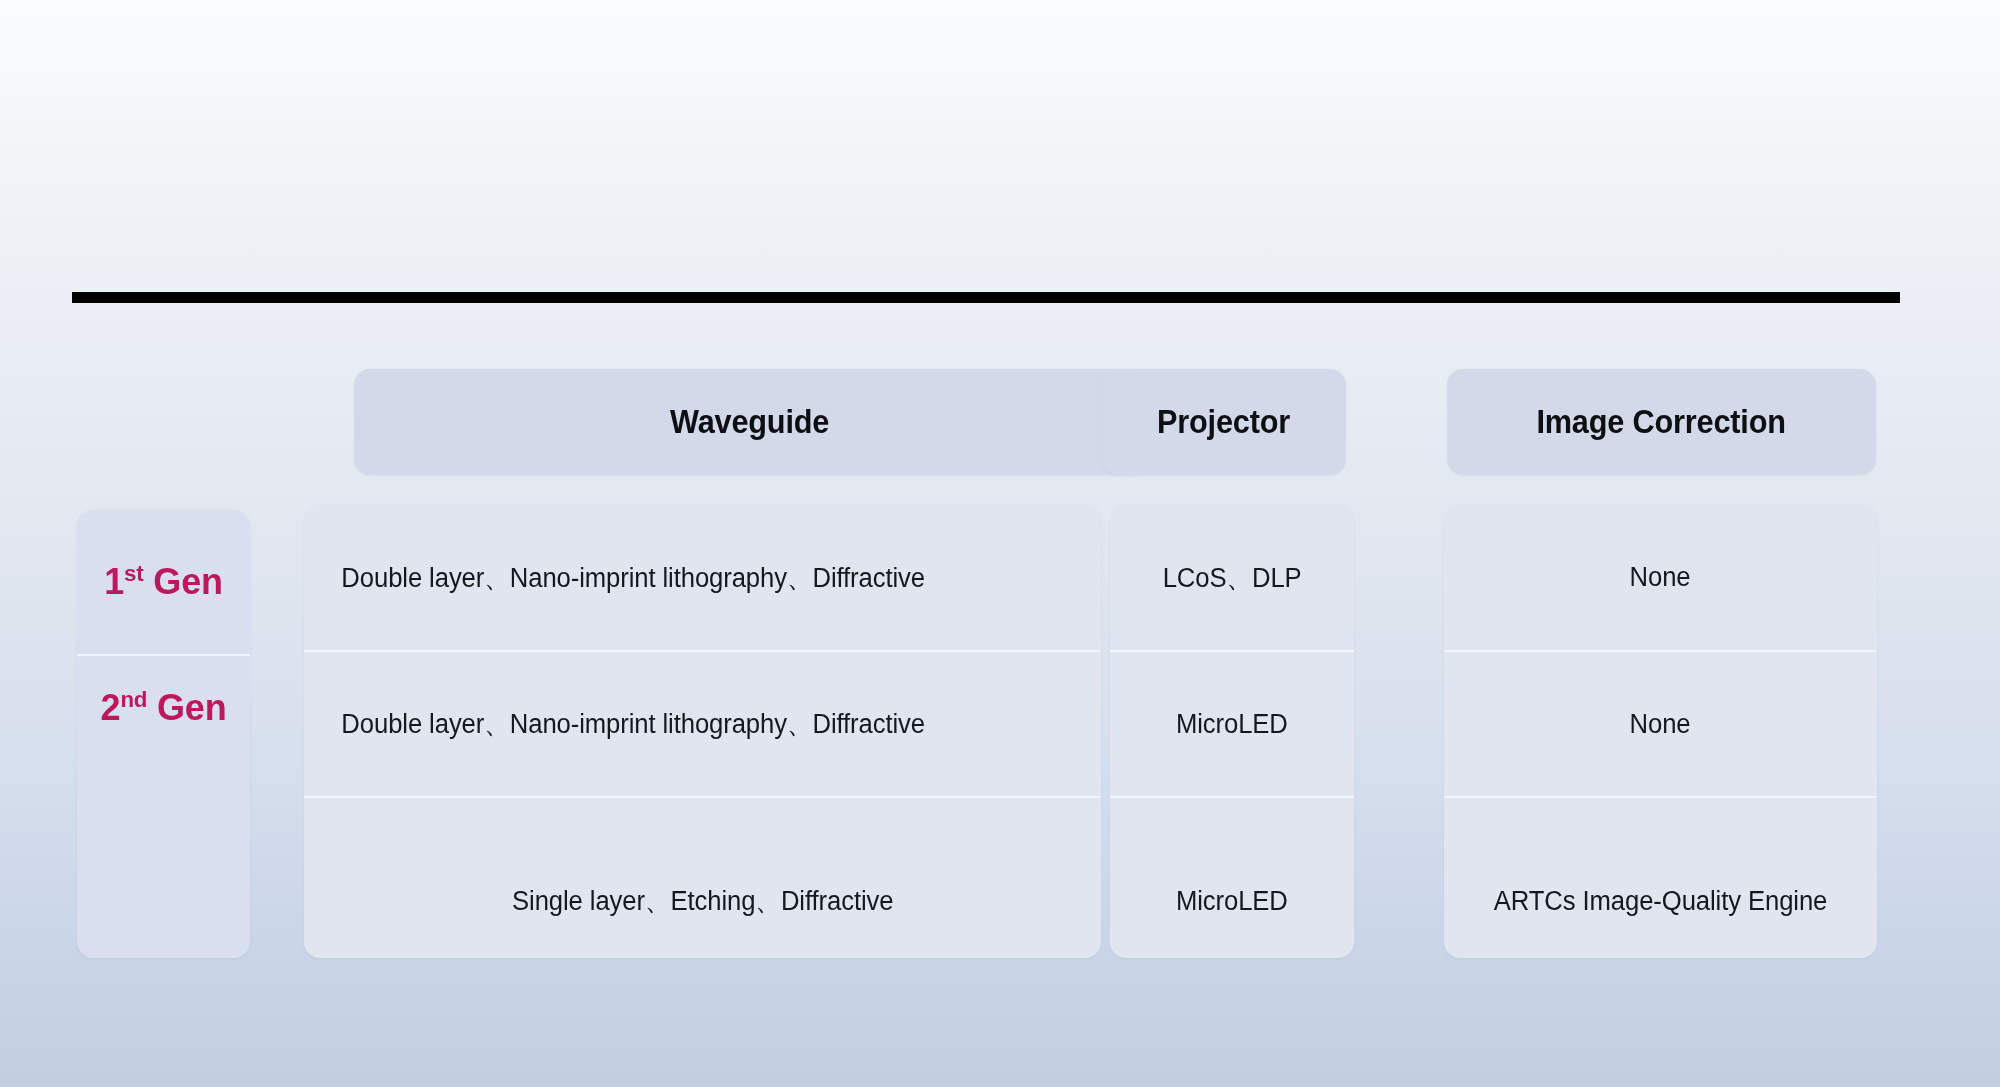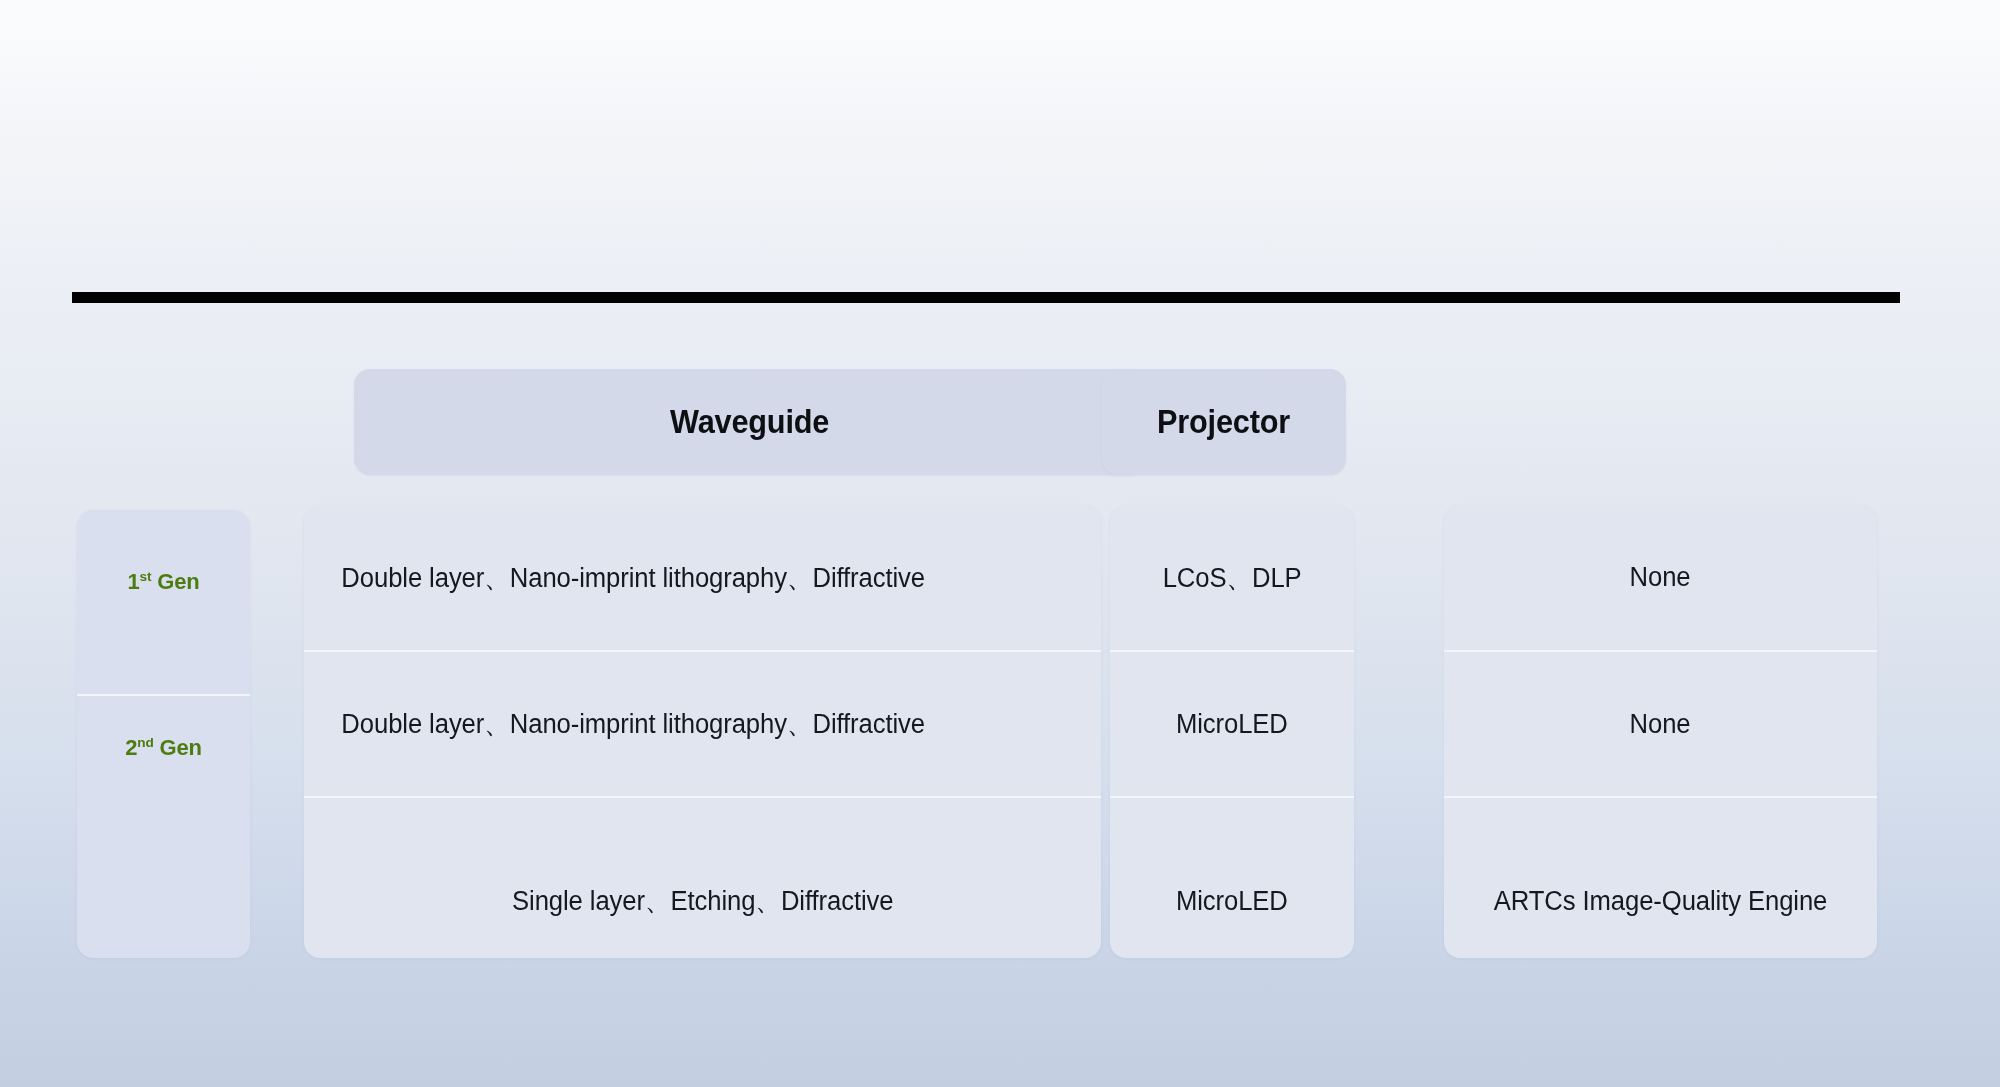--- a/index.html
+++ b/index.html
@@ -111,23 +111,23 @@
   }
   .cell.center {
     justify-content: center;
   }
   .cell.left {
     justify-content: flex-start;
     padding-left: 22px;
   }
 
   .gen-label {
-    font-size: 22px;
-    font-weight: 700;
-    color: #4d7c0f;
+    font-size: 36px;
+    font-weight: 700;
+    color: #be185d;
     letter-spacing: -0.2px;
     white-space: nowrap;
   }
   .gen-label sup {
     font-size: 0.62em;
     vertical-align: super;
     line-height: 0;
     font-weight: 700;
   }
 
@@ -138,21 +138,21 @@
   #col-pj-head     { left: 1102px; top: 369px; width: 244px; height: 106px; }
   #col-pj-body     { left: 1110px; top: 505px; width: 244px; height: 453px; }
   #col-ic-head     { left: 1447px; top: 369px; width: 429px; height: 106px; }
   #col-ic-body     { left: 1444px; top: 505px; width: 433px; height: 453px; }
 
   .r1 { height: 145px; }
   .r2 { height: 146px; }
   .r3 { height: 208px; }
 
   .g1 { height: 144px; }
-  .g2 { height: 105px; margin-top: 40px; }
+  .g2 { height: 105px; }
   .g3 { height: 159px; }
 </style>
 </head>
 <body>
 
 <div class="page">
 
   <div class="title-rule"></div>
 
   <div class="table">
@@ -189,20 +189,23 @@
         <span class="cell-text">LCoS、DLP</span>
       </div>
       <div class="cell center r2">
         <span class="cell-text">MicroLED</span>
       </div>
       <div class="cell center r3">
         <span class="cell-text">MicroLED</span>
       </div>
     </div>
 
+    <div class="head-pill" id="col-ic-head">
+      <span class="head-label">Image Correction</span>
+    </div>
     <div class="body-panel" id="col-ic-body">
       <div class="cell center r1">
         <span class="cell-text">None</span>
       </div>
       <div class="cell center r2">
         <span class="cell-text">None</span>
       </div>
       <div class="cell center r3">
         <span class="cell-text">ARTCs Image-Quality Engine</span>
       </div>

